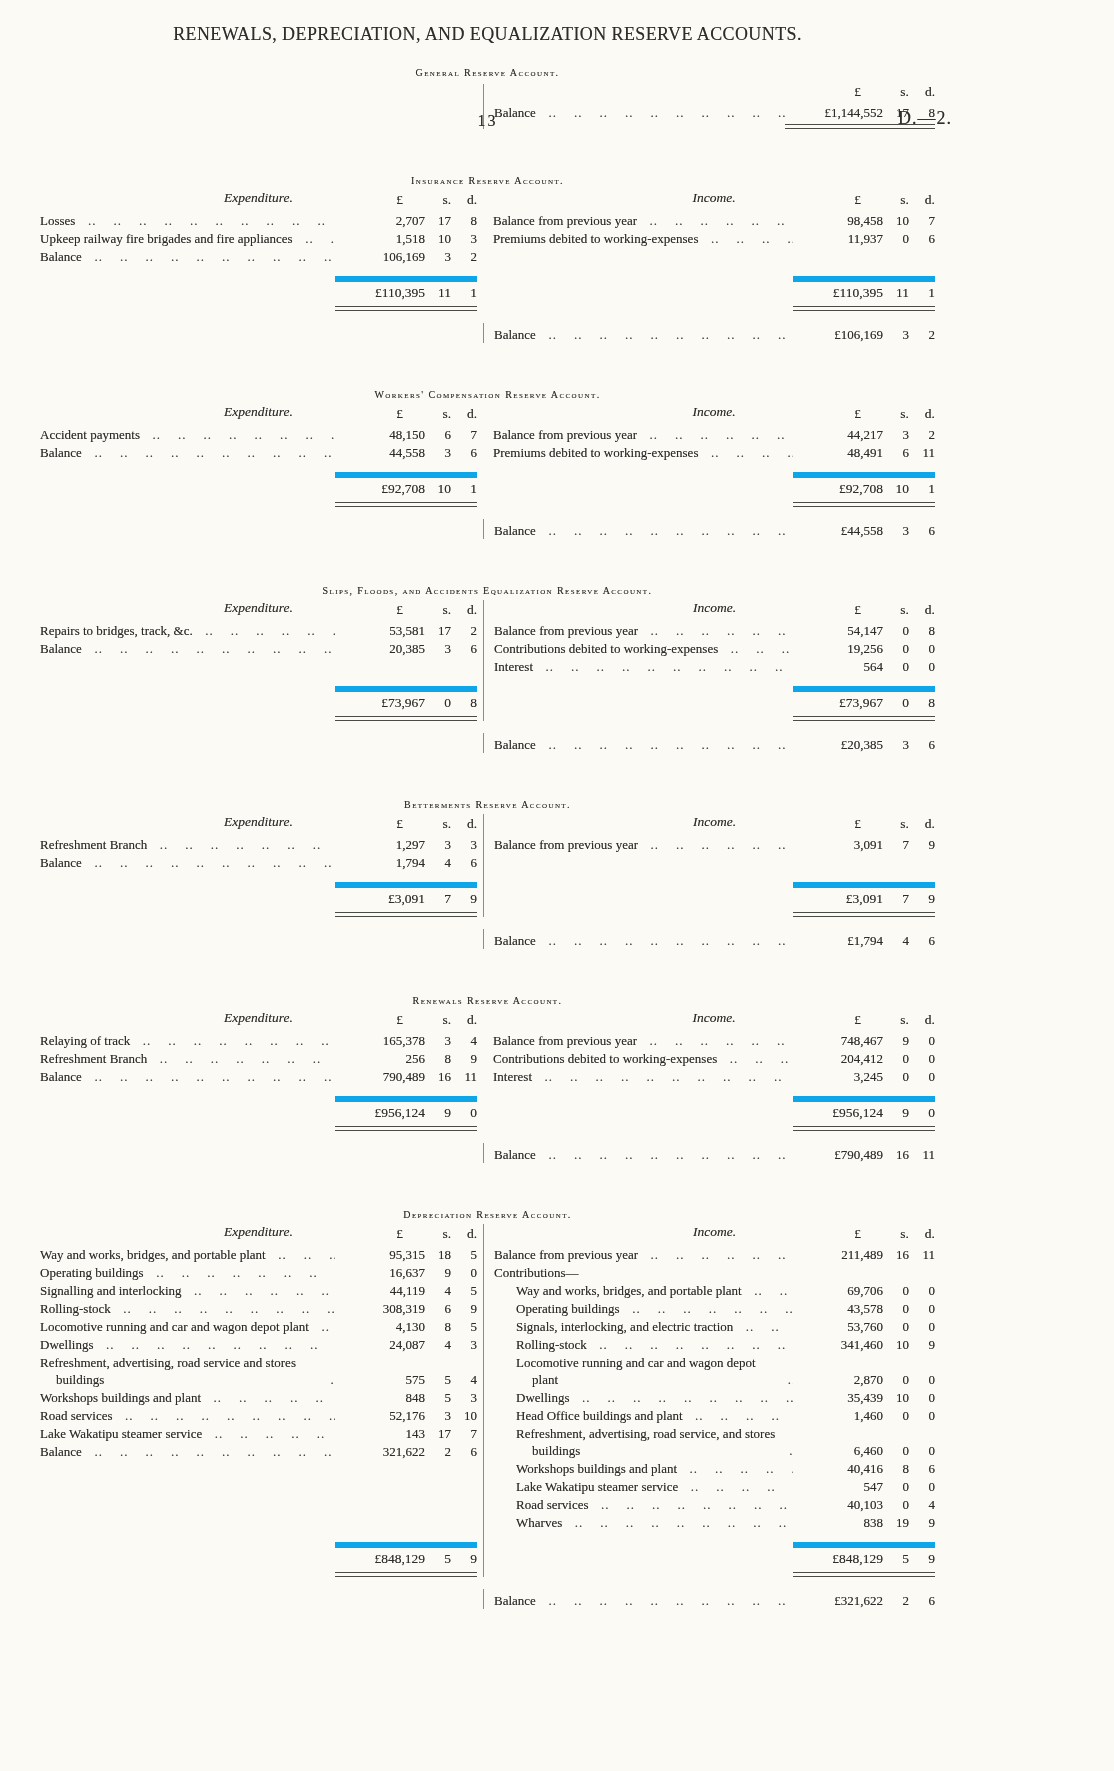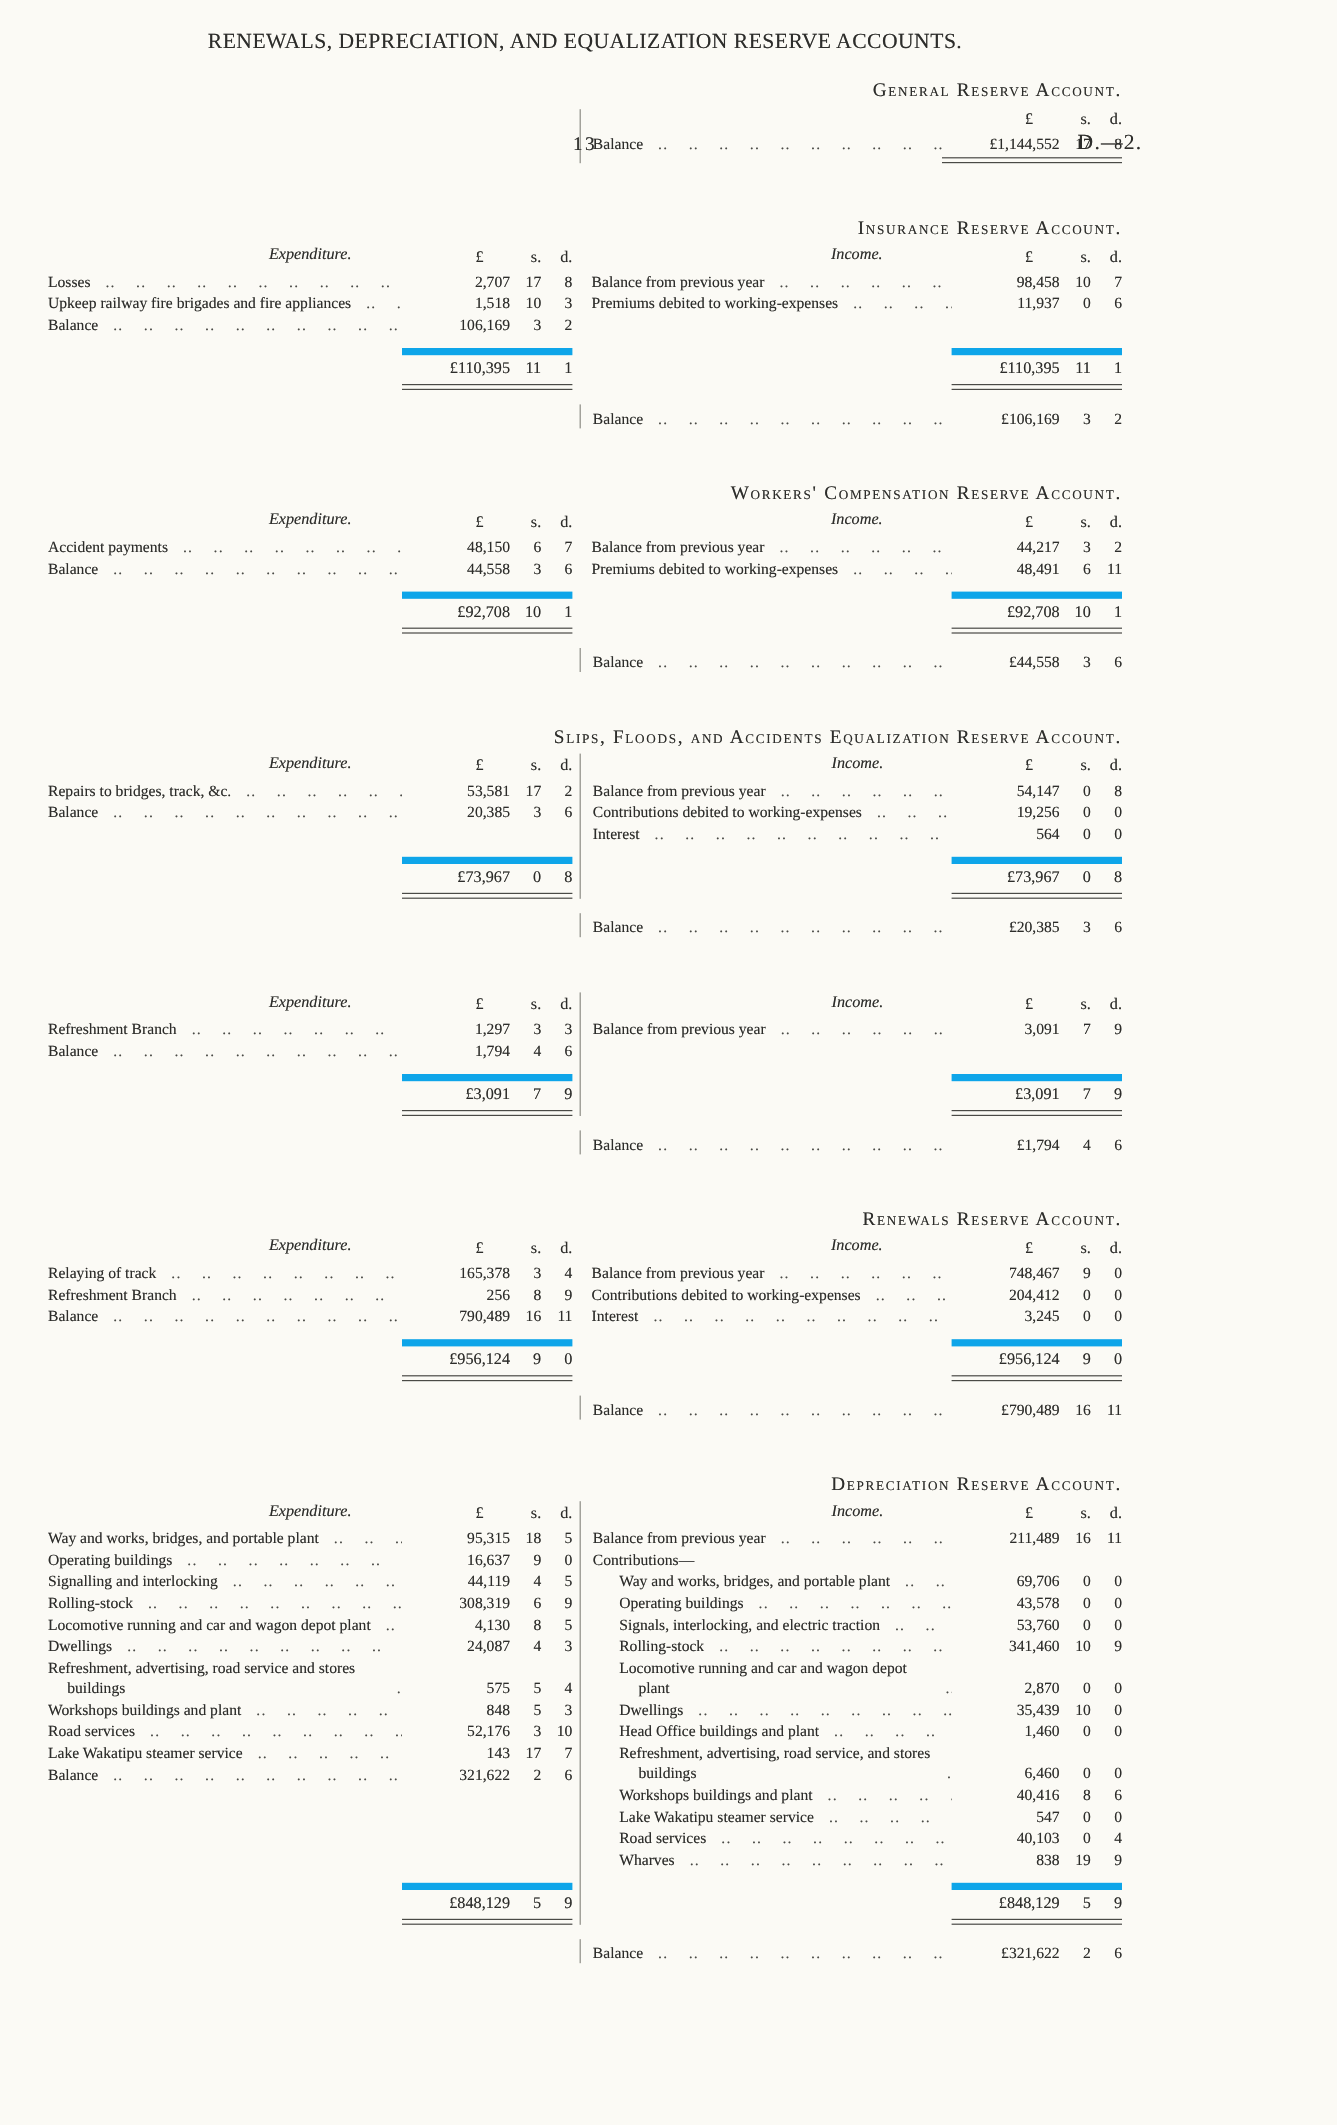--- a/index.html
+++ b/index.html
@@ -15,21 +15,21 @@
   .pgnum{position:absolute;top:88px;left:40px;width:895px;text-align:center;
     font-size:16px;letter-spacing:2px;}
   .docref{position:absolute;top:84px;left:898px;font-size:18px;letter-spacing:1px;text-align:right;}
   
   .stmt-title{padding-top:136px;text-align:center;
     font-family:"Liberation Sans","DejaVu Sans",sans-serif;
     font-size:19px;letter-spacing:6px;color:#333;}
   .stmt-no-prefix{margin-left:22px;font-size:17px;letter-spacing:3px;}
   .stmt-no{font-weight:bold;font-size:20px;letter-spacing:2px;}
   .stmt-sub{margin-top:24px;text-align:center;font-size:18px;letter-spacing:.4px;}
-  .acct-title{text-align:right;font-variant:small-caps;font-size:16px;
+  .acct-title{text-align:center;font-variant:small-caps;font-size:10px;
     letter-spacing:1.4px;}
   
   .amt{display:inline-flex;align-items:flex-end;white-space:nowrap;}
   .p{min-width:90px;text-align:right;}
   .s{width:26px;text-align:right;}
   .d{width:26px;text-align:right;}
   .hp{padding-right:22px;box-sizing:border-box;}
   
   .row,.bal-row,.bal-line{display:flex;align-items:flex-end;font-size:13px;
     line-height:17px;margin-bottom:1px;}
@@ -350,20 +350,21 @@
           <span class="lbl">Balance</span>
           <span class="leaders">&nbsp;&nbsp;..&nbsp;&nbsp;&nbsp;&nbsp;..&nbsp;&nbsp;&nbsp;&nbsp;..&nbsp;&nbsp;&nbsp;&nbsp;..&nbsp;&nbsp;&nbsp;&nbsp;..&nbsp;&nbsp;&nbsp;&nbsp;..&nbsp;&nbsp;&nbsp;&nbsp;..&nbsp;&nbsp;&nbsp;&nbsp;..&nbsp;&nbsp;&nbsp;&nbsp;..&nbsp;&nbsp;&nbsp;&nbsp;..&nbsp;&nbsp;&nbsp;&nbsp;..&nbsp;&nbsp;&nbsp;&nbsp;..&nbsp;&nbsp;&nbsp;&nbsp;..&nbsp;&nbsp;&nbsp;&nbsp;..&nbsp;&nbsp;&nbsp;&nbsp;..&nbsp;&nbsp;&nbsp;&nbsp;..&nbsp;&nbsp;&nbsp;&nbsp;..&nbsp;&nbsp;&nbsp;&nbsp;..&nbsp;&nbsp;&nbsp;&nbsp;..&nbsp;&nbsp;&nbsp;&nbsp;..&nbsp;&nbsp;&nbsp;&nbsp;..&nbsp;&nbsp;&nbsp;&nbsp;..&nbsp;&nbsp;&nbsp;&nbsp;..&nbsp;&nbsp;&nbsp;&nbsp;..&nbsp;&nbsp;&nbsp;&nbsp;..&nbsp;&nbsp;&nbsp;&nbsp;..&nbsp;&nbsp;&nbsp;&nbsp;..&nbsp;&nbsp;&nbsp;&nbsp;..&nbsp;&nbsp;&nbsp;&nbsp;..&nbsp;&nbsp;&nbsp;&nbsp;..&nbsp;&nbsp;</span>
           <span class="amt">
             <span class="p">£20,385</span>
             <span class="s">3</span>
             <span class="d">6</span>
           </span>
         </div>
       </section>
       <section class="account divided">
+        <div class="acct-title">Betterments Reserve Account.</div>
         <div class="sec-body">
           <div class="colhalf exp">
             <div class="hdr">
               <span class="hword">Expenditure.</span>
               <span class="amt">
                 <span class="p hp">£</span>
                 <span class="s">s.</span>
                 <span class="d">d.</span>
               </span>
             </div>

